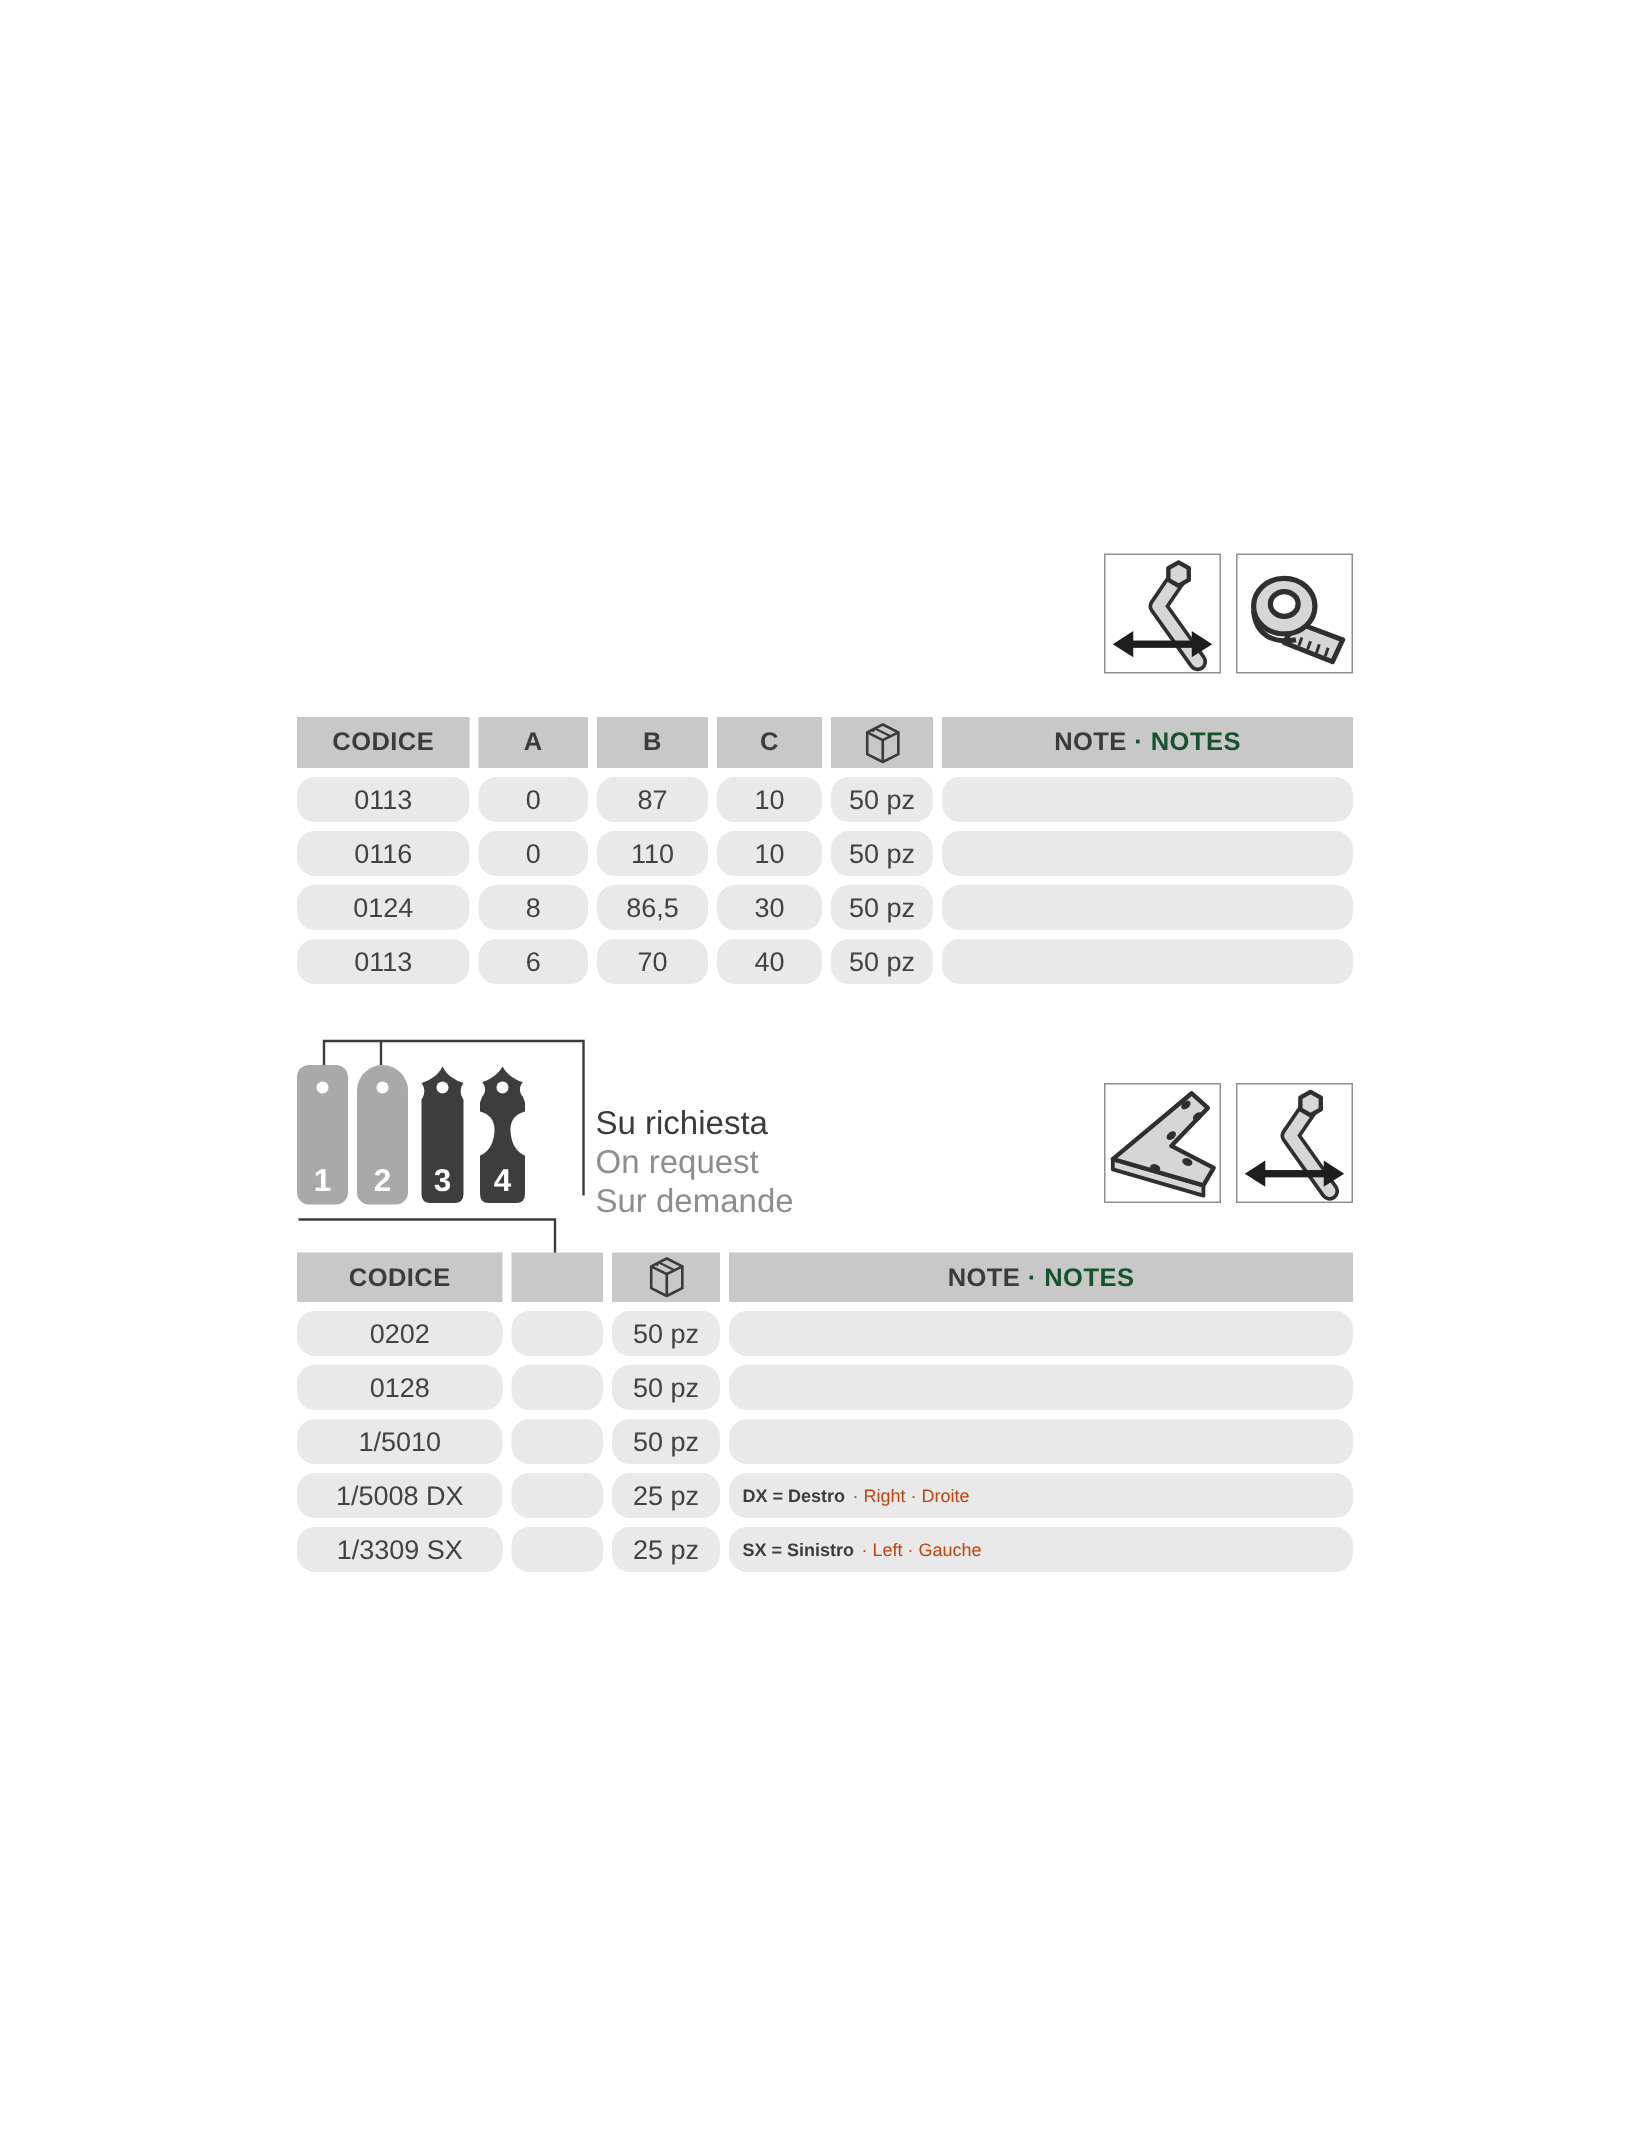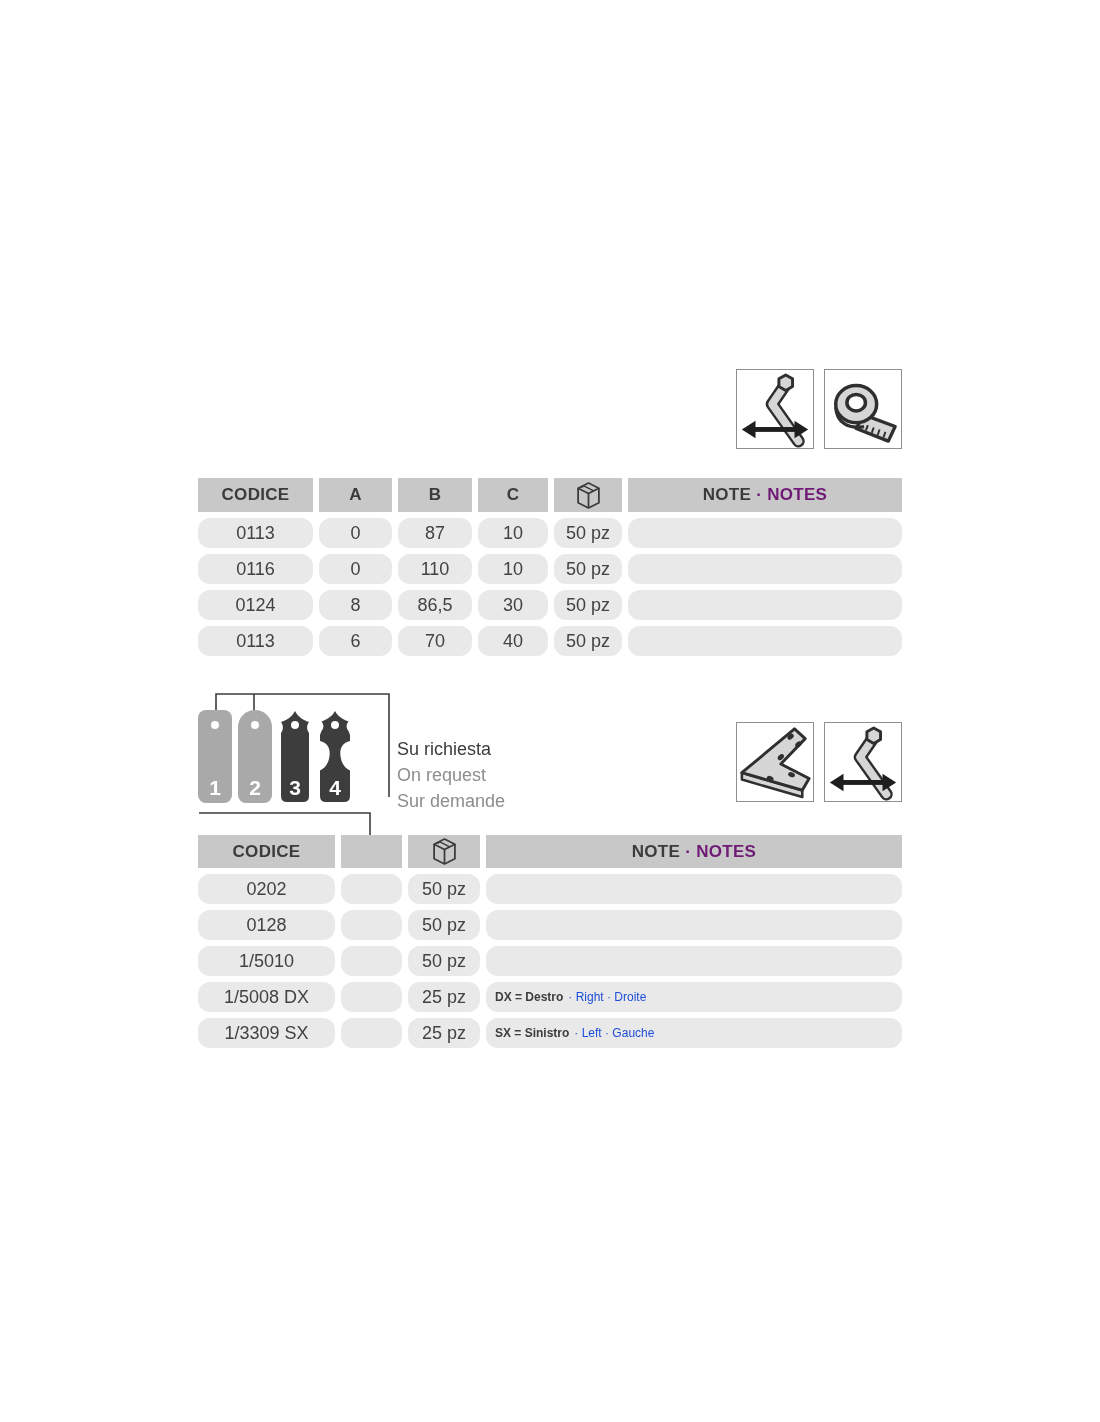--- a/index.html
+++ b/index.html
@@ -6,29 +6,29 @@
   .page{position:relative;width:1100px;height:1422px;background:#ffffff;overflow:hidden;
         font-family:"Liberation Sans", sans-serif;}
   .iconbox{position:absolute;width:78px;height:80px;background:#ffffff;border:1px solid #8f8f8f;box-sizing:border-box;}
   .tbl{position:absolute;left:198px;width:704px;display:grid;gap:6px;}
   .t1{top:478px;grid-template-columns:115px 73px 74px 70px 68px 274px;grid-template-rows:34px 30px 30px 30px 30px;}
   .t2{top:835px;grid-template-columns:137px 61px 72px 416px;grid-template-rows:33px 30px 30px 30px 30px 30px;}
   .th{background:#c8c8c8;color:#3b3b3b;font-weight:bold;font-size:17px;display:flex;align-items:center;justify-content:center;letter-spacing:.3px;}
   .td{background:#e9e9e9;color:#424242;font-size:18px;display:flex;align-items:center;justify-content:center;border-radius:12px;}
   .note-cell{justify-content:flex-start;padding-left:9px;box-sizing:border-box;font-size:12px;}
   .nd{color:#3d3d3d;font-weight:bold;}
-  .ng{color:#1d4ed8;margin-left:5px;}
-  .hgray{color:#701a75;margin-left:5px;}
+  .ng{color:#c2410c;margin-left:5px;}
+  .hgray{color:#14532d;margin-left:5px;}
   .shape{position:absolute;top:710px;width:34px;height:93px;}
   .plate{position:absolute;inset:0;background:#a9a9a9;}
   .r1{border-radius:8px;}
   .r2{border-radius:17px 17px 8px 8px;}
   .hole{position:absolute;left:13px;top:11px;width:8px;height:8px;border-radius:50%;background:#ffffff;}
   .num{position:absolute;left:0;right:0;bottom:3px;text-align:center;color:#ffffff;font-size:21px;font-weight:bold;}
-  .caption{position:absolute;left:397px;top:736px;font-size:18px;line-height:26px;}
+  .caption{position:absolute;left:397px;top:736px;font-size:22px;line-height:26px;}
   .cap-dark{color:#3b3b3b;}
   .cap-gray{color:#8d8d8d;}
   svg{display:block;}
   .connector{position:absolute;left:190px;top:685px;}
 </style>
 </head>
 <body>
 
 <div class="page">
 

